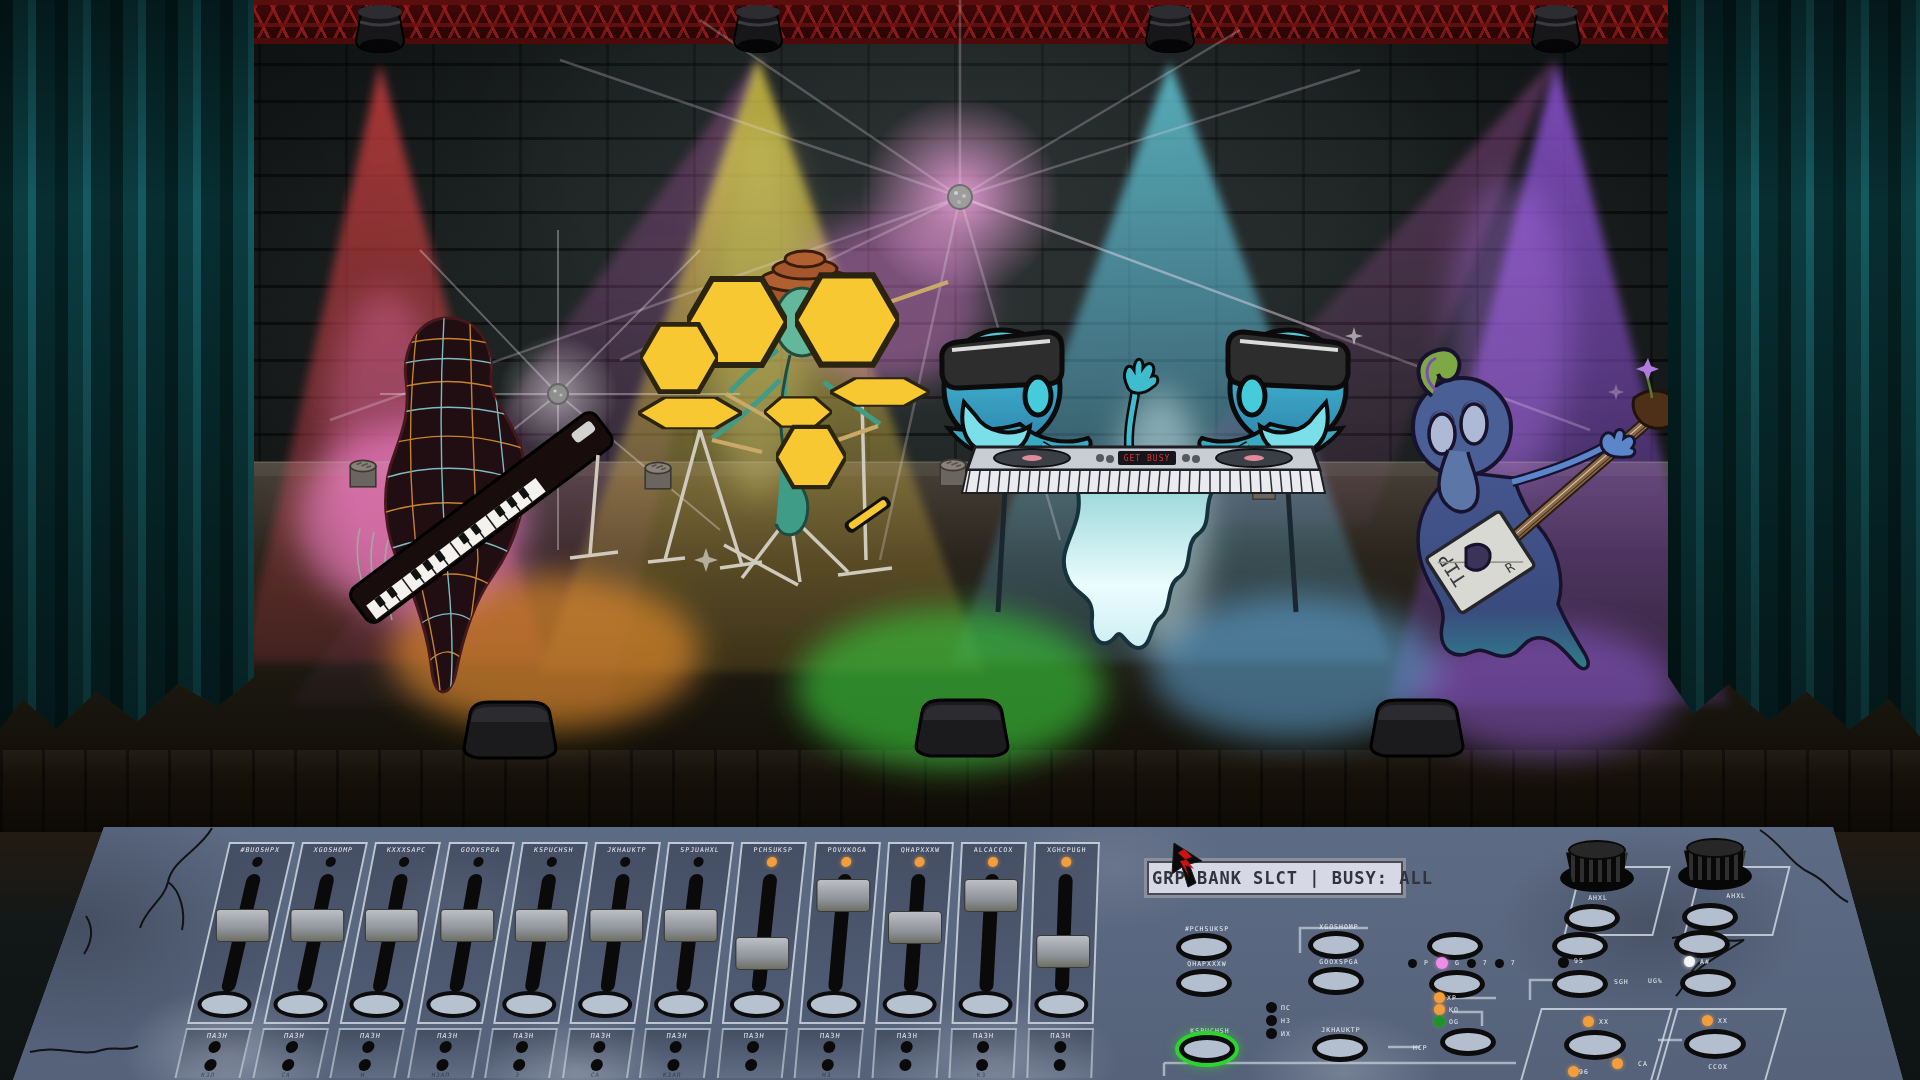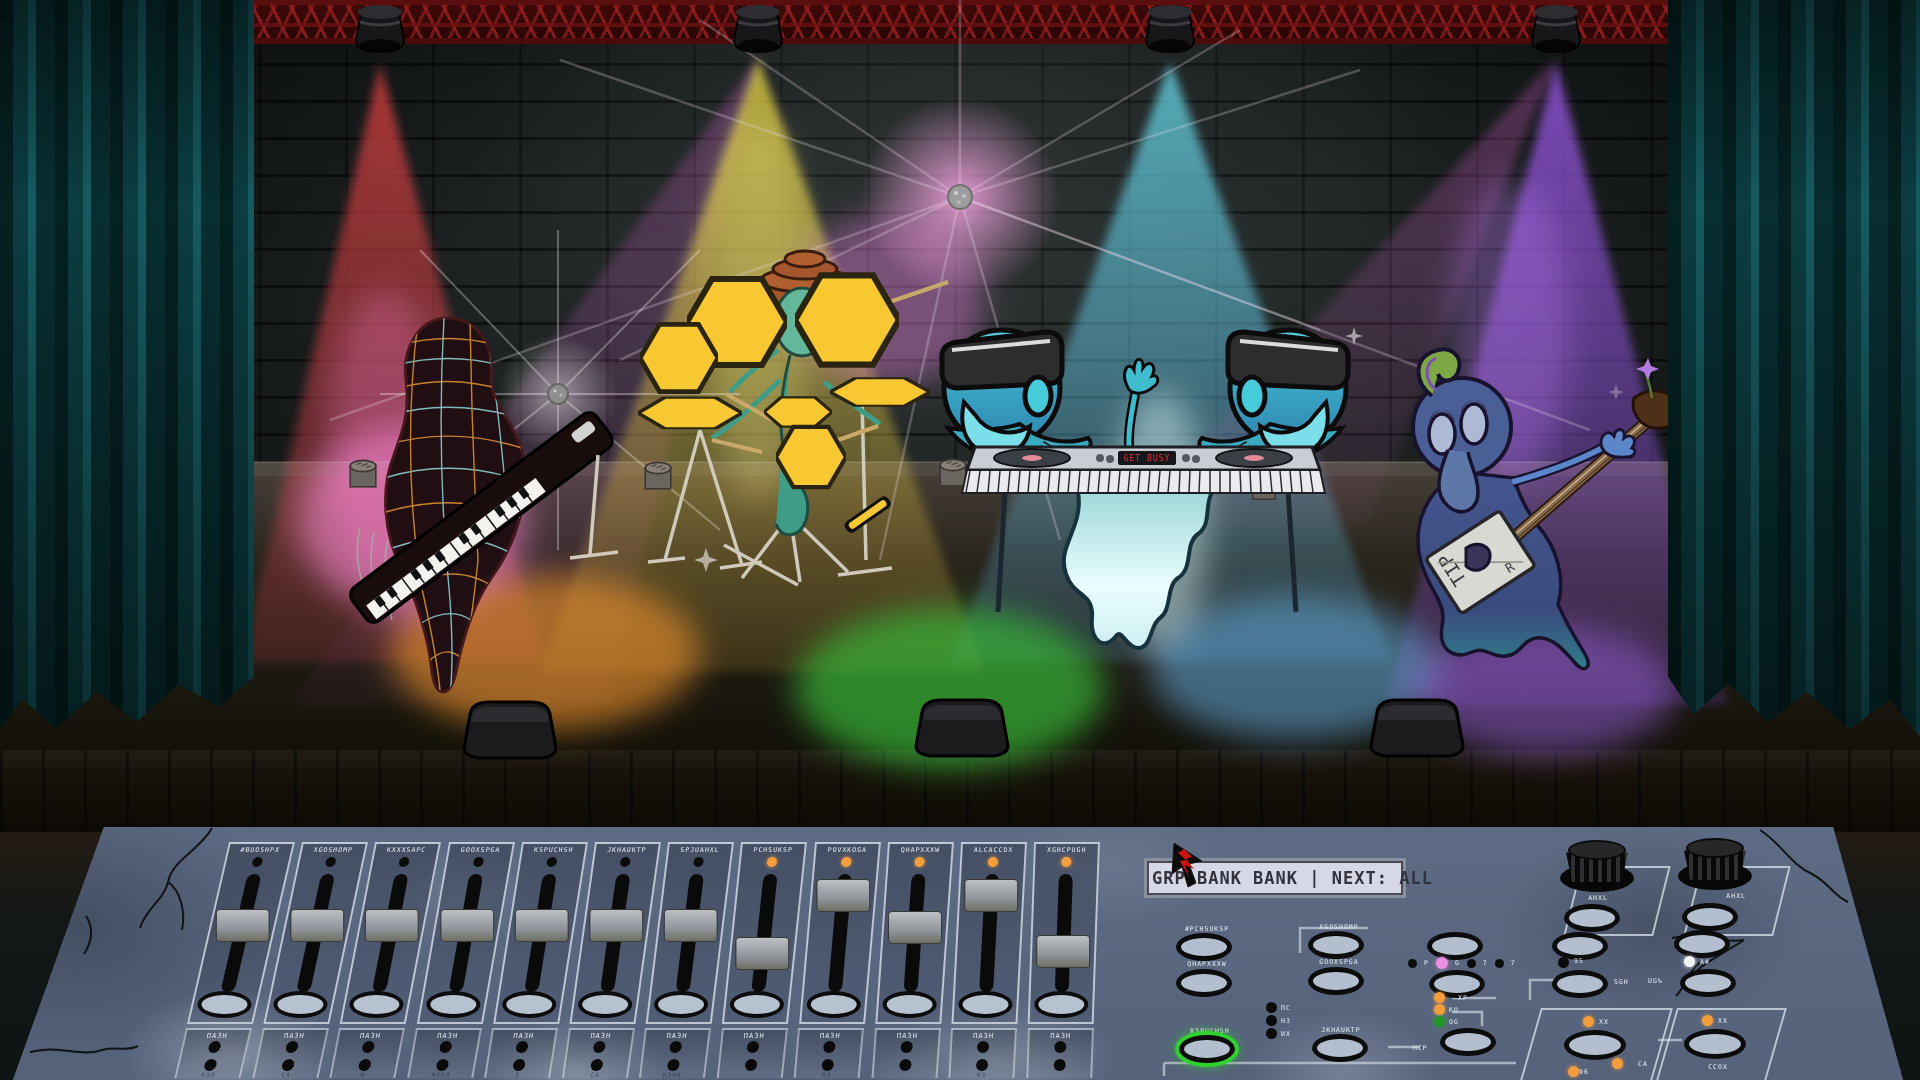--- a/index.html
+++ b/index.html
@@ -690,21 +690,21 @@
 
   <div class="lcell" style="left: 1027.7px; transform: skewX(-2deg);">
     <div class="l-label tl2">ПАЗН</div>
     <div class="l-led1"></div>
     <div class="l-led2"></div>
     <div class="l-faint"></div>
   </div>
 </div>
 
     <div id="grp-display" class="abs">
-      <span>GRP BANK BANK | NEXT: ALL</span>
+      <span>GRP BANK SLCT | BUSY: ALL</span>
     </div>
 
     <div class="abs outline-box knobbox" style="left:1572px;top:46px"></div>
     <div class="abs outline-box knobbox" style="left:1692px;top:46px"></div>
     <div class="abs knob" style="left:1560px;top:22px">
       <div class="skirt"></div>
         <div class="body"></div>
         <div class="ktop"></div>
       </div>
     <div class="abs knob" style="left:1678px;top:20px">
@@ -752,21 +752,21 @@
         <span class="tl">P</span>
       <span class="led led-pink" style="width:12px;height:12px"></span>
         <span class="tl">G</span>
       <span class="led led-off" style="width:9px;height:9px"></span>
         <span class="tl">7</span>
       <span class="led led-off" style="width:9px;height:9px"></span>
         <span class="tl">7</span>
     </div>
     <div class="abs obtn" style="left:1429px;top:150px"></div>
     <div class="abs" style="left:1434px;top:172px">
-      <div style="display:flex;align-items:center;gap:13px;margin-bottom:1px">
+      <div style="display:flex;align-items:center;gap:2px;margin-bottom:1px">
           <span class="led led-orange"></span>
           <span class="tl">XP</span>
         </div>
       <div style="display:flex;align-items:center;gap:4px;margin-bottom:1px">
           <span class="led led-orange"></span>
           <span class="tl">KO</span>
         </div>
       <div style="display:flex;align-items:center;gap:4px">
           <span class="led led-green"></span>
           <span class="tl">OG</span>

